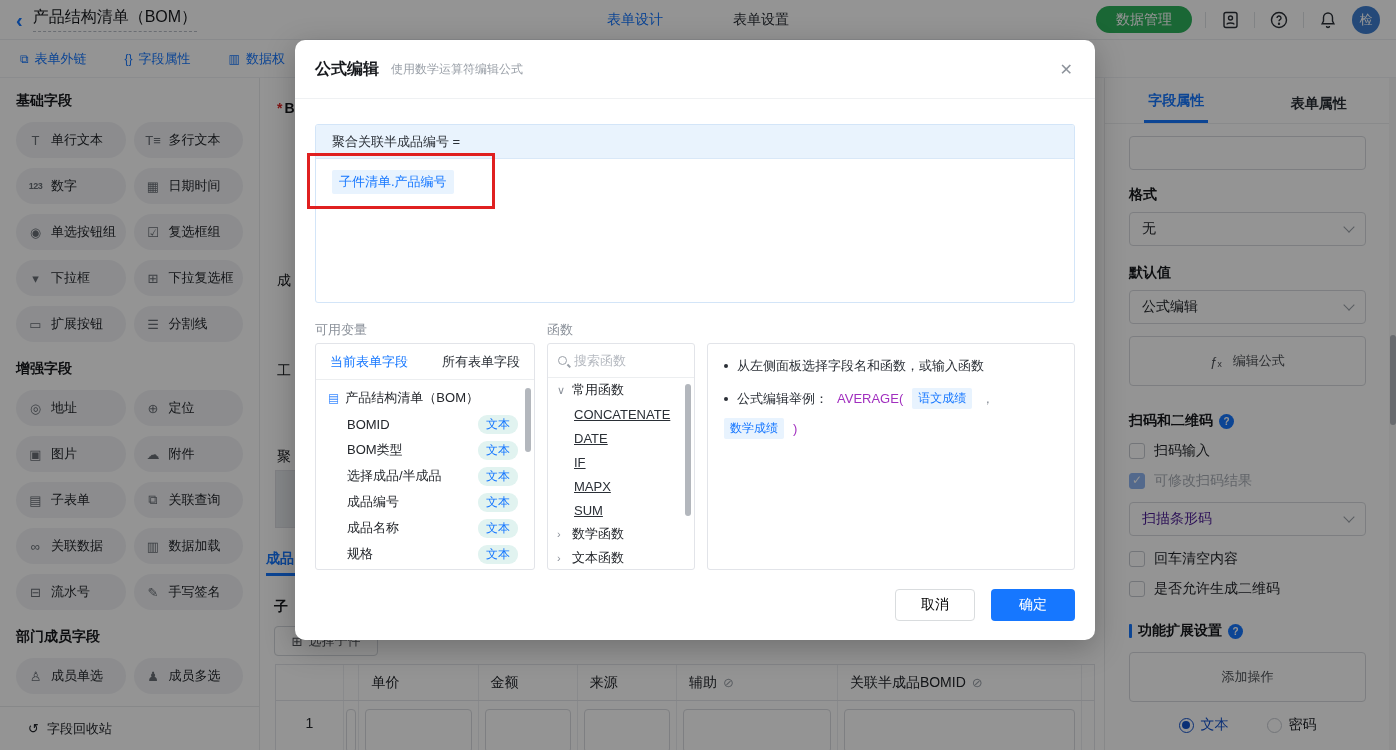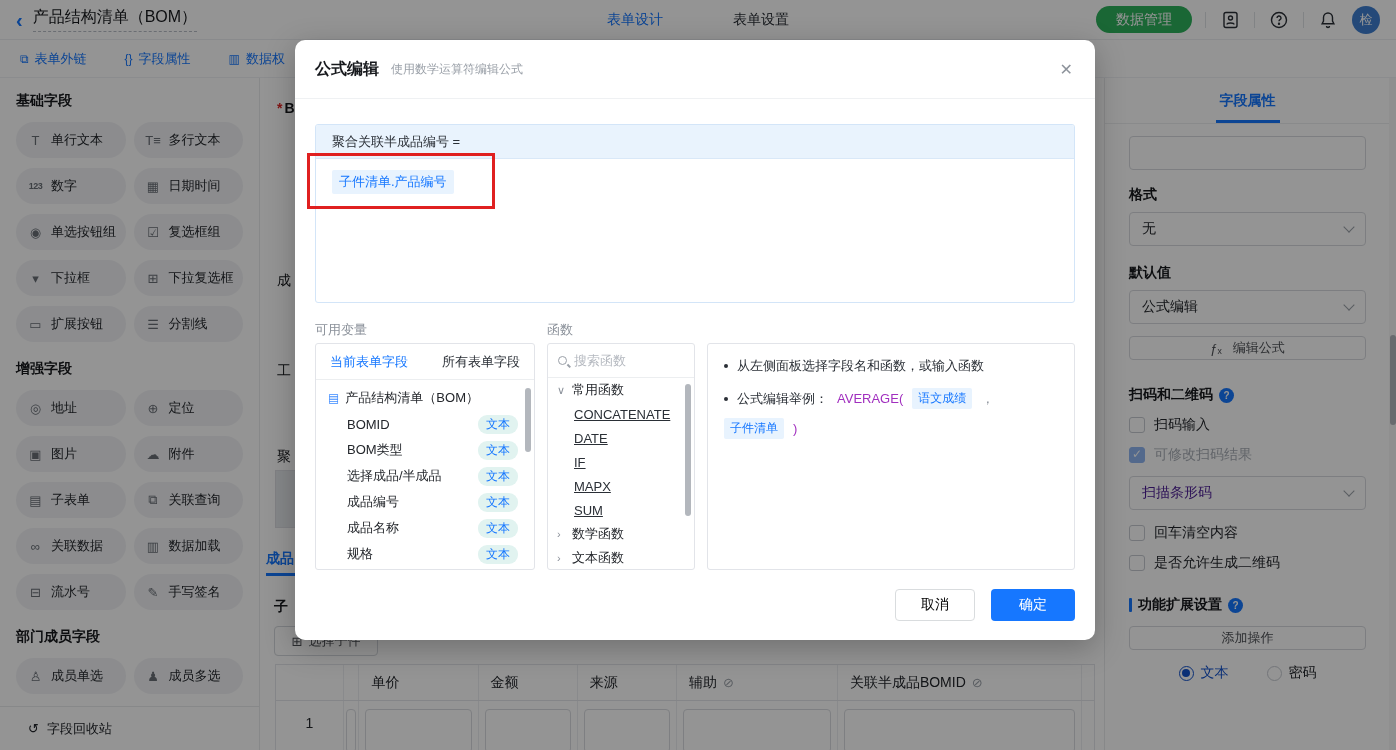--- a/index.html
+++ b/index.html
@@ -60,21 +60,21 @@
   .rtabs { display:flex; height:46px; border-bottom:1px solid #eceef0; margin:0 -24px; }
   .rtab { flex:1; display:flex; align-items:flex-end; justify-content:center; padding-bottom:0; font-size:14px; color:#2a2f36; cursor:pointer;font-weight:bold; }
   .rtab span { padding:12px 4px 10px 4px; }
   .rtab.active { color:#1677ff; }
   .rtab.active span { border-bottom:3px solid #1677ff; }
   .empty-input { margin-top:12px; height:34px; border:1px solid #d8dadf; border-radius:4px; background:#fff; }
   .flabel { margin-top:16px; font-size:14px; font-weight:bold; color:#17191d; }
   .select { margin-top:8px; height:34px; border:1px solid #d8dadf; border-radius:4px; display:flex; align-items:center; justify-content:space-between; padding:0 12px; font-size:14px; color:#23262b; cursor:pointer; background:#fff; }
   .select.disabled { color:#4c1d95; cursor:default; }
   .chev { width:8px; height:8px; border-right:1.5px solid #9aa0a8; border-bottom:1.5px solid #9aa0a8; transform:rotate(45deg); margin-top:-4px; flex:none; }
-  .ghost-btn { margin-top:12px; height:24px; width:100%; border:1px solid #d8dadf; border-radius:4px; background:#fff; font-size:13px; color:#4e5156; display:flex; align-items:center; justify-content:center; gap:11px; cursor:pointer; }
+  .ghost-btn { margin-top:12px; height:50px; width:100%; border:1px solid #d8dadf; border-radius:4px; background:#fff; font-size:13px; color:#4e5156; display:flex; align-items:center; justify-content:center; gap:11px; cursor:pointer; }
   .sec-head { margin-top:26px; display:flex; align-items:center; gap:6px; font-size:14px; font-weight:bold; color:#17191d; }
   .sec-head .bar { width:3px; height:14px; background:#1677ff; border-radius:1px; }
   .help-dot { width:15px; height:15px; border-radius:50%; background:#1677ff; color:#fff; font-size:10px; font-weight:bold; display:flex; align-items:center; justify-content:center; cursor:pointer; }
   .chk-row { margin-top:12px; display:flex; align-items:center; gap:9px; font-size:14px; color:#23262b; cursor:pointer; }
   .chk { width:16px; height:16px; border:1px solid #c6cad1; border-radius:3px; background:#fff; flex:none; position:relative; }
   .chk.checked { background:#8fb5f2; border-color:#8fb5f2; }
   .chk.checked::after { content:"✓"; position:absolute; left:2px; top:-1px; color:#fff; font-size:12px; }
   .chk-row.muted { color:#a9aeb6; }
   .radio-row { margin-top:14px; display:flex; justify-content:center; gap:38px; }
   .radio { display:flex; align-items:center; gap:7px; font-size:14px; color:#23262b; cursor:pointer; }
@@ -354,20 +354,23 @@
         <div class="rc c7"></div>
       </div>
     </div>
   </div>
 
   <div class="sidebar-right">
     <div class="rtabs">
       <div class="rtab active">
           <span>字段属性</span>
         </div>
+      <div class="rtab">
+          <span>表单属性</span>
+        </div>
     </div>
     <div class="empty-input"></div>
     <div class="flabel">格式</div>
     <div class="select">
         <span>无</span>
         <span class="chev"></span>
       </div>
     <div class="flabel" style="margin-top:18px;">默认值</div>
     <div class="select">
         <span>公式编辑</span>
@@ -509,21 +512,21 @@
       <div class="tip-line">
         <span class="dot"></span>
         <span>从左侧面板选择字段名和函数，或输入函数</span>
       </div>
       <div class="tip-line">
         <span class="dot"></span>
         <span>公式编辑举例：</span>
         <span class="fn-purple">AVERAGE(</span>
         <span class="chip">语文成绩</span>
         <span class="sep-comma">，</span>
-        <span class="chip">子件清单</span>
+        <span class="chip">数学成绩</span>
         <span class="fn-purple">)</span>
       </div>
     </div>
 
     <div class="m-footer">
       <button class="btn-cancel">取消</button>
       <button class="btn-ok">确定</button>
     </div>
   </div>
 

